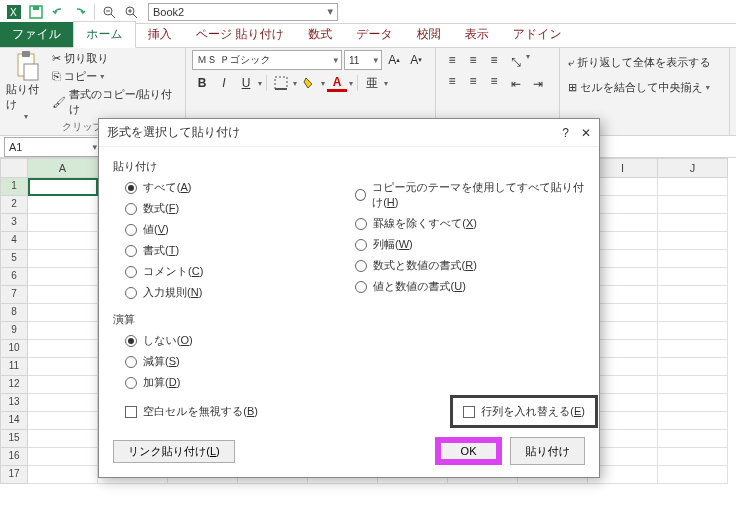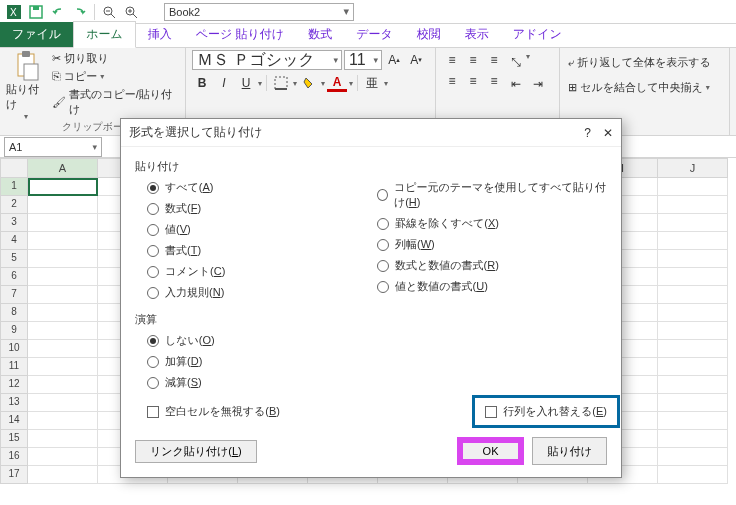--- a/index.html
+++ b/index.html
@@ -1,65 +1,65 @@
 <!DOCTYPE html>
 <html><head>
 <meta charset="utf-8">
 <style>
 *{box-sizing:border-box;margin:0;padding:0;font-family:"Meiryo","MS PGothic",sans-serif}
 body{background:#fff;font-size:11px;color:#333;width:736px;height:505px;overflow:hidden;position:relative}
 .qat{height:24px;background:#fff;border-bottom:1px solid #d4d4d4;display:flex;align-items:center;padding:0 4px;gap:2px}
 .qat-icon{width:20px;height:20px;display:flex;align-items:center;justify-content:center;cursor:pointer}
 .qat-sep{width:1px;height:16px;background:#d4d4d4;margin:0 2px}
-.doc-name{margin-left:21px;width:190px;height:18px;border:1px solid #ababab;padding:0 4px;font-size:11px;background:#fff;display:flex;align-items:center;position:relative}
+.doc-name{margin-left:5px;width:190px;height:18px;border:1px solid #ababab;padding:0 4px;font-size:11px;background:#fff;display:flex;align-items:center;position:relative}
 .doc-name::after{content:"▾";position:absolute;right:4px;color:#666}
 .tabs{height:24px;display:flex;align-items:flex-end;border-bottom:1px solid #d4d4d4;background:#fff}
-.tab{padding:4px 12px;font-size:12px;cursor:pointer;color:#6d28d9}
+.tab{padding:4px 12px;font-size:12px;cursor:pointer;color:#7f1d1d}
 .tab.file{background:#217346;color:#fff}
 .tab.active{border:1px solid #d4d4d4;border-bottom:1px solid #fff;margin-bottom:-1px;background:#fff;color:#217346}
 .ribbon{height:88px;border-bottom:1px solid #d4d4d4;display:flex;background:#f3f3f3}
 .rgroup{border-right:1px solid #d4d4d4;padding:2px 6px 0;display:flex;flex-direction:column;position:relative}
 .rgroup-label{position:absolute;bottom:1px;left:0;right:0;text-align:center;font-size:10px;color:#666}
 .paste-btn{display:flex;flex-direction:column;align-items:center;width:42px;cursor:pointer}
 .clip-mini{display:flex;flex-direction:column;gap:1px;margin-left:4px}
 .clip-item{display:flex;align-items:center;gap:3px;font-size:11px;cursor:pointer;padding:1px 2px}
 .font-row{display:flex;align-items:center;gap:2px;margin-bottom:3px}
-.font-box{border:1px solid #ababab;background:#fff;height:20px;padding:0 16px 0 4px;font-size:16px;display:flex;align-items:center;position:relative}
+.font-box{border:1px solid #ababab;background:#fff;height:20px;padding:0 16px 0 4px;font-size:10px;display:flex;align-items:center;position:relative}
 .font-box::after{content:"▾";position:absolute;right:3px;color:#666;font-size:9px}
 .fbtn{width:20px;height:20px;display:flex;align-items:center;justify-content:center;cursor:pointer;font-size:12px}
 .align-grid{display:grid;grid-template-columns:repeat(3,20px);grid-template-rows:repeat(2,20px);gap:1px}
 .namebox-row{height:22px;border-bottom:1px solid #d4d4d4;display:flex;align-items:center}
 .namebox{width:98px;height:20px;border:1px solid #ababab;margin:1px 0 1px 4px;padding:0 4px;font-size:11px;background:#fff;display:flex;align-items:center;justify-content:space-between}
 .grid{position:relative}
 .colhdrs{display:flex;height:20px}
 .corner{width:28px;border:1px solid #d4d4d4;background:#f0f0f0}
 .colh{width:70px;border:1px solid #d4d4d4;border-left:none;background:#f0f0f0;text-align:center;font-size:11px;line-height:18px;color:#444}
 .colh.sel{background:#d6e8d6}
 .rows{display:flex;flex-direction:column}
 .gridrow{display:flex;height:18px}
 .rowh{width:28px;border:1px solid #d4d4d4;border-top:none;background:#f0f0f0;text-align:center;font-size:10px;line-height:16px;color:#444}
 .rowh.sel{background:#d6e8d6}
 .cell{width:70px;border:1px solid #e0e0e0;border-top:none;border-left:none}
 .cell.active{border:2px solid #217346}
-.dialog{position:absolute;left:120px;top:118px;width:502px;background:#fff;border:1px solid #888;box-shadow:3px 3px 12px rgba(0,0,0,0.3)}
+.dialog{position:absolute;left:98px;top:118px;width:502px;background:#fff;border:1px solid #888;box-shadow:3px 3px 12px rgba(0,0,0,0.3)}
 .dlg-title{height:28px;display:flex;align-items:center;padding:0 8px;font-size:12px;justify-content:space-between;border-bottom:1px solid #eee}
 .dlg-title-right{display:flex;gap:12px}
 .dlg-body{padding:8px 14px}
 .section-label{font-size:11px;margin:4px 0 6px}
 .radio-cols{display:flex}
 .radio-col{flex:1;display:flex;flex-direction:column;gap:6px}
 .radio-item{display:flex;align-items:center;gap:6px;font-size:11px;cursor:pointer}
 .radio-item.disabled{color:#aaa;cursor:default}
 .radio{width:12px;height:12px;border:1px solid #666;border-radius:50%;display:flex;align-items:center;justify-content:center}
 .radio.checked::after{content:"";width:6px;height:6px;background:#333;border-radius:50%}
 .radio.disabled{border-color:#ccc}
 .check-row{display:flex;margin-top:14px}
 .check-item{flex:1;display:flex;align-items:center;gap:6px;font-size:11px;cursor:pointer}
 .checkbox{width:12px;height:12px;border:1px solid #666}
-.highlight{border:3px solid #0369a1;padding:6px 10px;margin:-9px -13px -9px 0}
+.highlight{border:3px solid #404040;padding:6px 10px;margin:-9px -13px -9px 0}
 .dlg-buttons{display:flex;justify-content:space-between;align-items:center;padding:10px 14px 12px}
 .dlg-btn{border:1px solid #adadad;background:#f0f0f0;padding:3px 14px;font-size:11px;cursor:pointer}
 .dlg-btn.primary{border:6px solid #d946ef;padding:2px 20px}
 .u{text-decoration:underline}
 svg{display:block}
 </style>
 </head>
 <body>
 
 <div class="qat">
@@ -524,25 +524,25 @@
     </div>
     <div class="section-label" style="margin-top:12px">演算</div>
     <div class="radio-cols">
       <div class="radio-col" id="op-left" style="padding-left:12px">
           <label class="radio-item">
             <span class="radio checked"></span>
             <span>しない(<span class="u">O</span>)</span>
           </label>
           <label class="radio-item">
             <span class="radio"></span>
+            <span>減算(<span class="u">S</span>)</span>
+          </label>
+          <label class="radio-item">
+            <span class="radio"></span>
             <span>加算(<span class="u">D</span>)</span>
-          </label>
-          <label class="radio-item">
-            <span class="radio"></span>
-            <span>減算(<span class="u">S</span>)</span>
           </label>
         </div>
       <div class="radio-col" id="op-right">
         </div>
     </div>
     <div class="check-row">
       <label class="check-item" style="padding-left:12px">
         <span class="checkbox"></span>
           <span id="skip-blanks-lbl">空白セルを無視する(<span class="u">B</span>)</span>
       </label>

